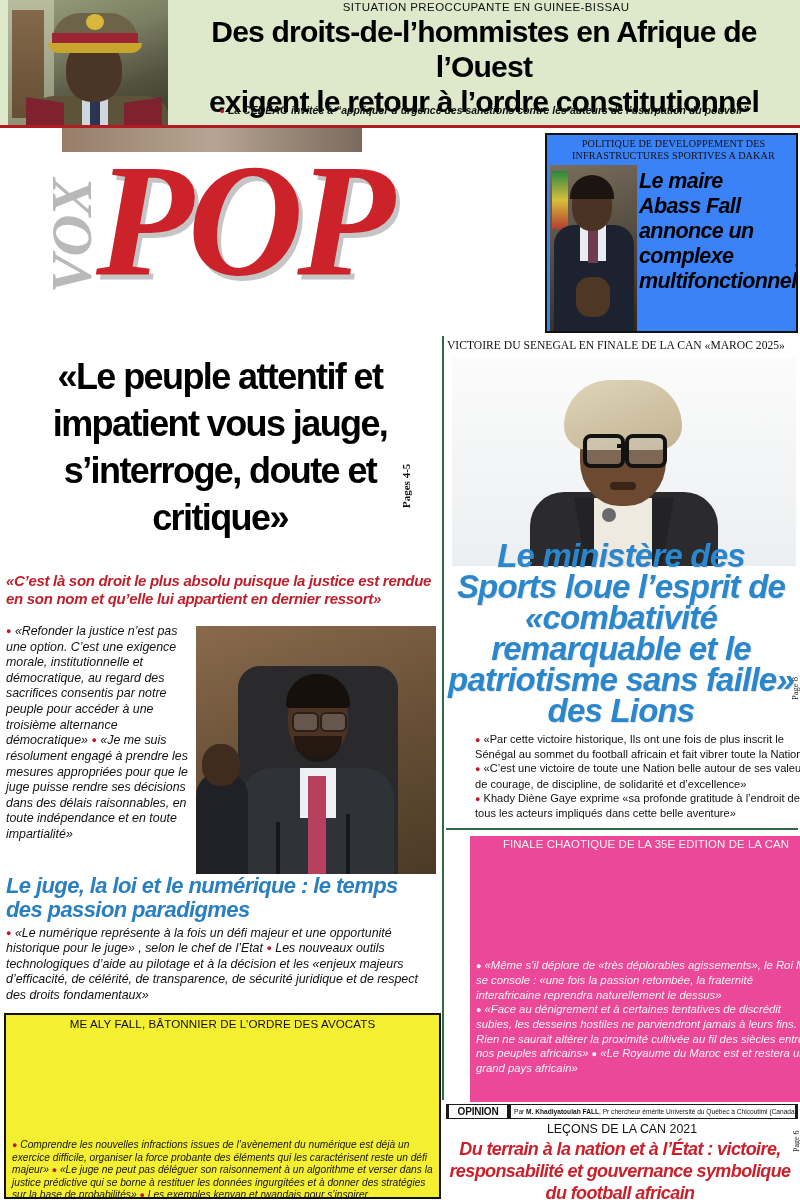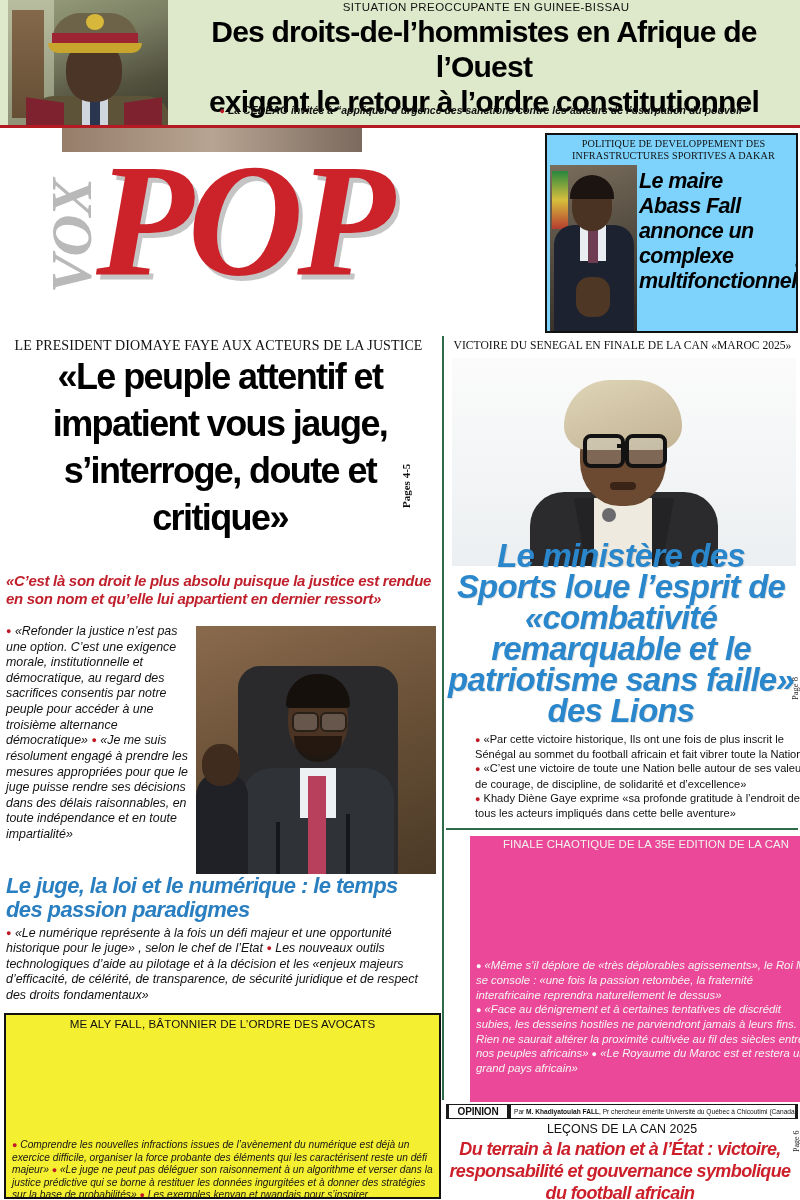--- a/index.html
+++ b/index.html
@@ -74,21 +74,21 @@
     position:absolute;left:96px;top:16px;width:470px;
     color:#cc2229;font-weight:bold;font-style:italic;
     font-family:"Liberation Serif", serif;
     font-size:160px;line-height:152px;letter-spacing:-6px;
     text-shadow:4px 5px 0 rgba(150,150,150,.55);
   }
 
   
   .trbox{
     position:absolute;left:545px;top:133px;width:253px;height:200px;
-    background:#7dd3fc;border:2px solid #111;box-sizing:border-box;overflow:hidden;
+    background:#3b82f6;border:2px solid #111;box-sizing:border-box;overflow:hidden;
   }
   .trbox-kicker{
     position:absolute;left:4px;top:3px;width:245px;text-align:center;
     font-family:"Liberation Serif", serif;font-size:10.2px;line-height:12px;color:#111;
     letter-spacing:.1px;
   }
   .trbox-photo{
     position:absolute;left:3px;top:30px;width:87px;height:166px;overflow:hidden;
     background:linear-gradient(170deg,#6c6155,#3a332c);
   }
@@ -177,21 +177,21 @@
     position:absolute;left:4px;top:18px;width:425px;text-align:center;
     font-family:"Liberation Sans", sans-serif;font-weight:bold;font-style:italic;
     font-size:21.5px;line-height:25px;color:#000;letter-spacing:-.7px;
   }
   .ybox-body{
     position:absolute;left:6px;top:124px;width:424px;
     font-family:"Liberation Sans", sans-serif;font-style:italic;
     font-size:10.2px;line-height:12.6px;color:#141414;
   }
   .r-kicker{
-    position:absolute;left:447px;top:339px;width:351px;text-align:center;
+    position:absolute;left:447px;top:339px;width:351px;text-align:left;
     font-family:"Liberation Serif", serif;font-size:11.6px;color:#111;letter-spacing:0px;
   }
   .r-photo{
     position:absolute;left:452px;top:358px;width:344px;height:208px;overflow:hidden;background:#fff;
   }
   .rp-bg{position:absolute;left:0;top:0;width:344px;height:208px;background:linear-gradient(180deg,#fbfbfb,#eceff1);}
   .rp-wrap{position:absolute;left:112px;top:22px;width:118px;height:70px;border-radius:58px 58px 30px 30px;background:linear-gradient(160deg,#e0d5b8,#c2b394);}
   .rp-head{position:absolute;left:128px;top:52px;width:86px;height:96px;border-radius:44% 44% 46% 46%;background:#6b4a31;}
   .rp-gl1{position:absolute;left:131px;top:76px;width:34px;height:26px;border:4px solid #121212;border-radius:8px;background:rgba(210,220,230,.2);}
   .rp-gl2{position:absolute;left:173px;top:76px;width:34px;height:26px;border:4px solid #121212;border-radius:8px;background:rgba(210,220,230,.2);}
@@ -326,21 +326,20 @@
         <div class="trp-shirt"></div>
         <div class="trp-tie"></div>
       <div class="trp-head"></div>
         <div class="trp-hair"></div>
         <div class="trp-hand"></div>
     </div>
     <div class="trbox-head">Le maire Abass Fall annonce un complexe multifonctionnel</div>
     <div class="trbox-page">Page 8</div>
   </div>
 
-  <div class="lead-kicker">LE PRESIDENT DIOMAYE FAYE AUX ACTEURS DE LA JUSTICE</div>
   <div class="lead-head">«Le peuple attentif et impatient vous jauge, s’interroge, doute et critique»</div>
   <div class="lead-pages">Pages 4-5</div>
   <div class="lead-red">«C’est là son droit le plus absolu puisque la justice est rendue en son nom et qu’elle lui appartient en dernier ressort»</div>
 
   <div class="lead-body">
     <span class="bull">●</span>
     <span>«Refonder la justice n’est pas une option. C’est une exigence morale, institutionnelle et démocratique, au regard des sacrifices consentis par notre peuple pour accéder à une troisième alternance démocratique»</span>
     <span class="bull">●</span>
     <span>«Je me suis résolument engagé à prendre les mesures appropriées pour que le juge puisse rendre ses décisions dans des délais raisonnables, en toute indépendance et en toute impartialité»</span>
   </div>
@@ -423,17 +422,17 @@
       <span class="bullw">●</span>
       <span>«Le Royaume du Maroc est et restera un grand pays africain»</span>
     </div>
   </div>
 
   <div class="opbar"></div>
   <div class="op-label">OPINION</div>
   <div class="op-by">
     <span>Par </span><b>M. Khadiyatoulah FALL</b><span>, Pr chercheur émérite Université du Québec à Chicoutimi (Canada)</span>
   </div>
-  <div class="op-kicker">LEÇONS DE LA CAN 2025</div>
+  <div class="op-kicker">LEÇONS DE LA CAN 2021</div>
   <div class="op-head">Du terrain à la nation et à l’État : victoire, responsabilité et gouvernance symbolique du football africain</div>
   <div class="op-page">Page 6</div>
 
 </div>
 
 </body></html>

